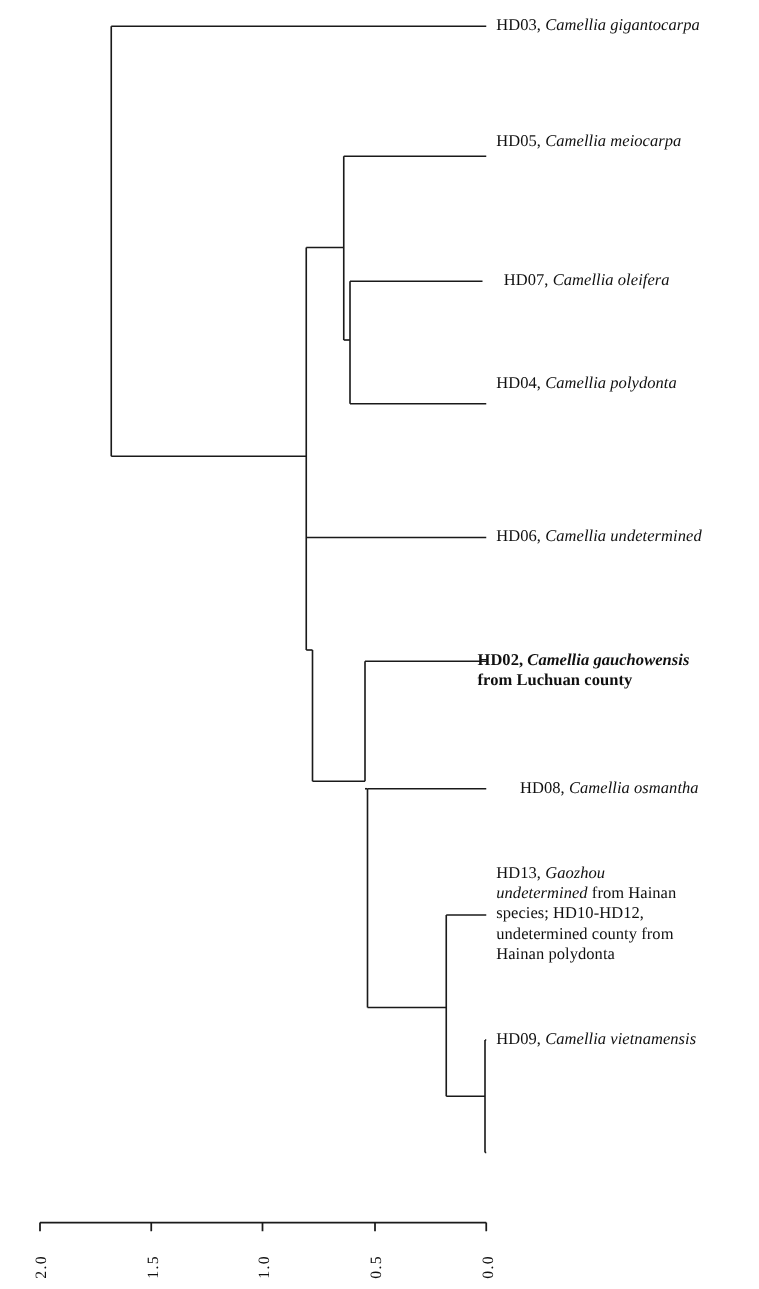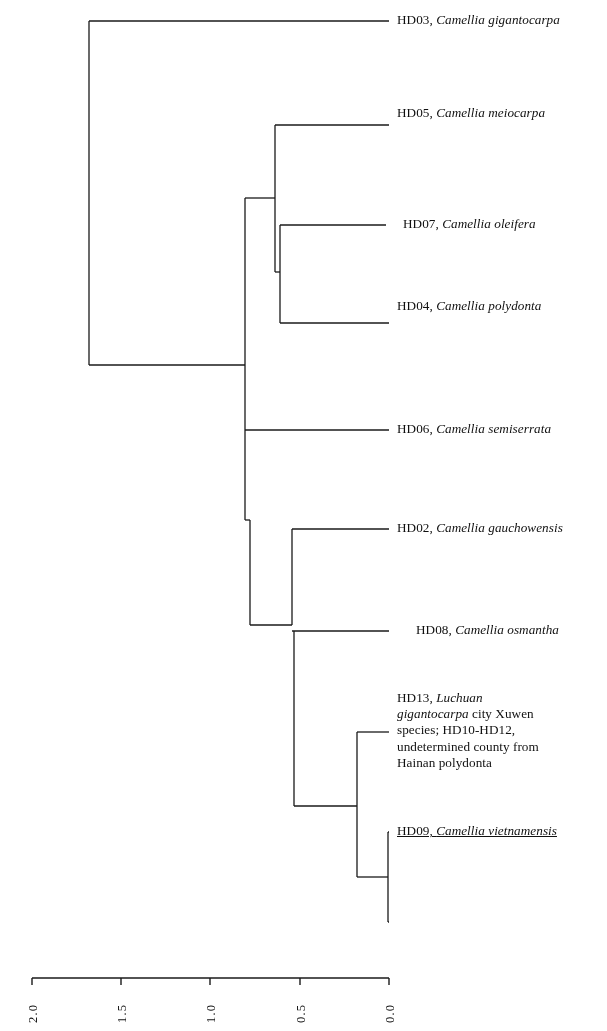--- a/index.html
+++ b/index.html
@@ -129,40 +129,41 @@
 
   <div class="tip-label" style="left:403px; top:216px;">
     <span>HD07, </span><i>Camellia oleifera</i><span></span>
   </div>
 
   <div class="tip-label" style="left:397px; top:298px;">
     <span>HD04, </span><i>Camellia polydonta</i><span></span>
   </div>
 
   <div class="tip-label" style="left:397px; top:421px;">
-    <span>HD06, </span><i>Camellia semiserrata</i><span></span>
+    <span>HD06, </span><i>Camellia undetermined</i><span></span>
   </div>
 
-  <div class="tip-label" style="left:397px; top:520px;">
+  <div class="tip-label" style="left:382px; top:520px;font-weight:bold;">
     <div><span>HD02, </span><i>Camellia gauchowensis</i><span></span></div>
+    <div><span>from Luchuan county</span><i></i><span></span></div>
   </div>
 
   <div class="tip-label" style="left:416px; top:622px;">
     <span>HD08, </span><i>Camellia osmantha</i><span></span>
   </div>
 
   <div class="tip-label" style="left:397px; top:690px;">
-    <div><span>HD13, </span><i>Luchuan</i><span></span></div>
-    <div><span></span><i>gigantocarpa</i><span> city Xuwen</span></div>
+    <div><span>HD13, </span><i>Gaozhou</i><span></span></div>
+    <div><span></span><i>undetermined</i><span> from Hainan</span></div>
     <div><span>species; HD10-HD12,</span><i></i><span></span></div>
     <div><span>undetermined county from</span><i></i><span></span></div>
     <div><span>Hainan polydonta</span><i></i><span></span></div>
   </div>
 
-  <div class="tip-label" style="left:397px; top:823px;text-decoration:underline;">
+  <div class="tip-label" style="left:397px; top:823px;">
     <span>HD09, </span><i>Camellia vietnamensis</i><span></span>
   </div>
 
 
   <div class="axis-tick-label" style="left:26px; top:1023px;">2.0</div>
   <div class="axis-tick-label" style="left:115px; top:1023px;">1.5</div>
   <div class="axis-tick-label" style="left:204px; top:1023px;">1.0</div>
   <div class="axis-tick-label" style="left:294px; top:1023px;">0.5</div>
   <div class="axis-tick-label" style="left:383px; top:1023px;">0.0</div>
 

